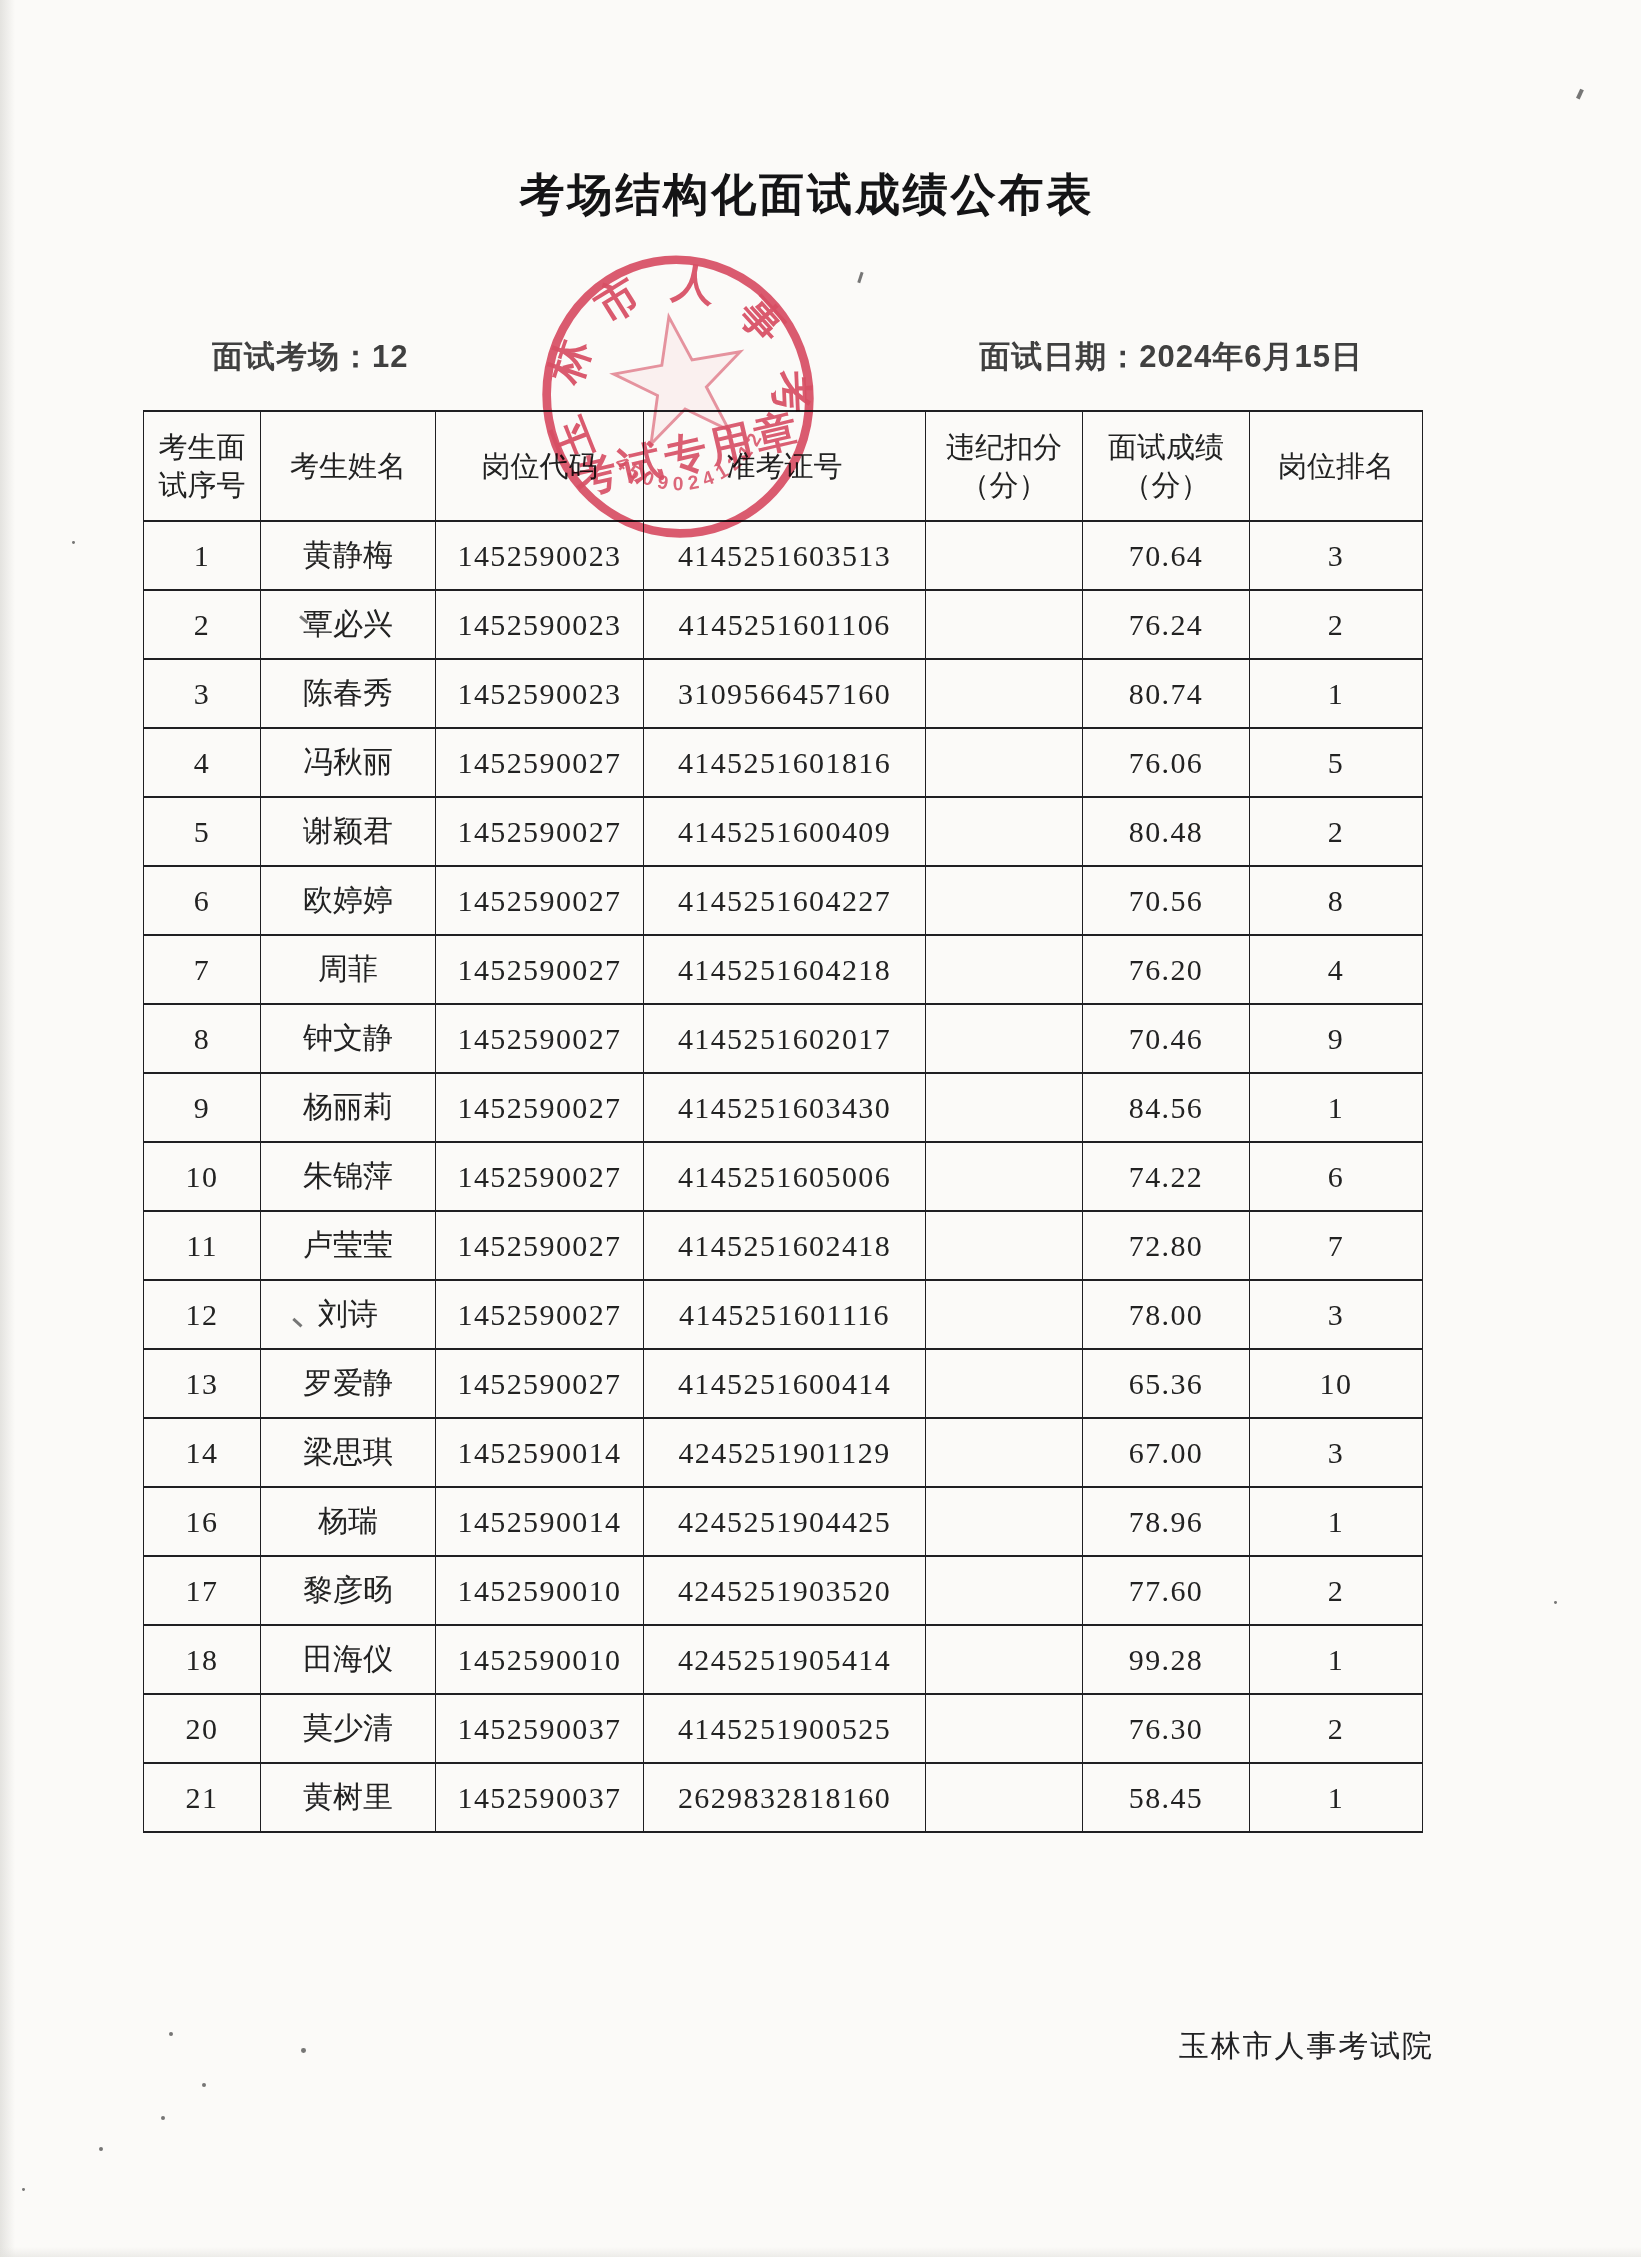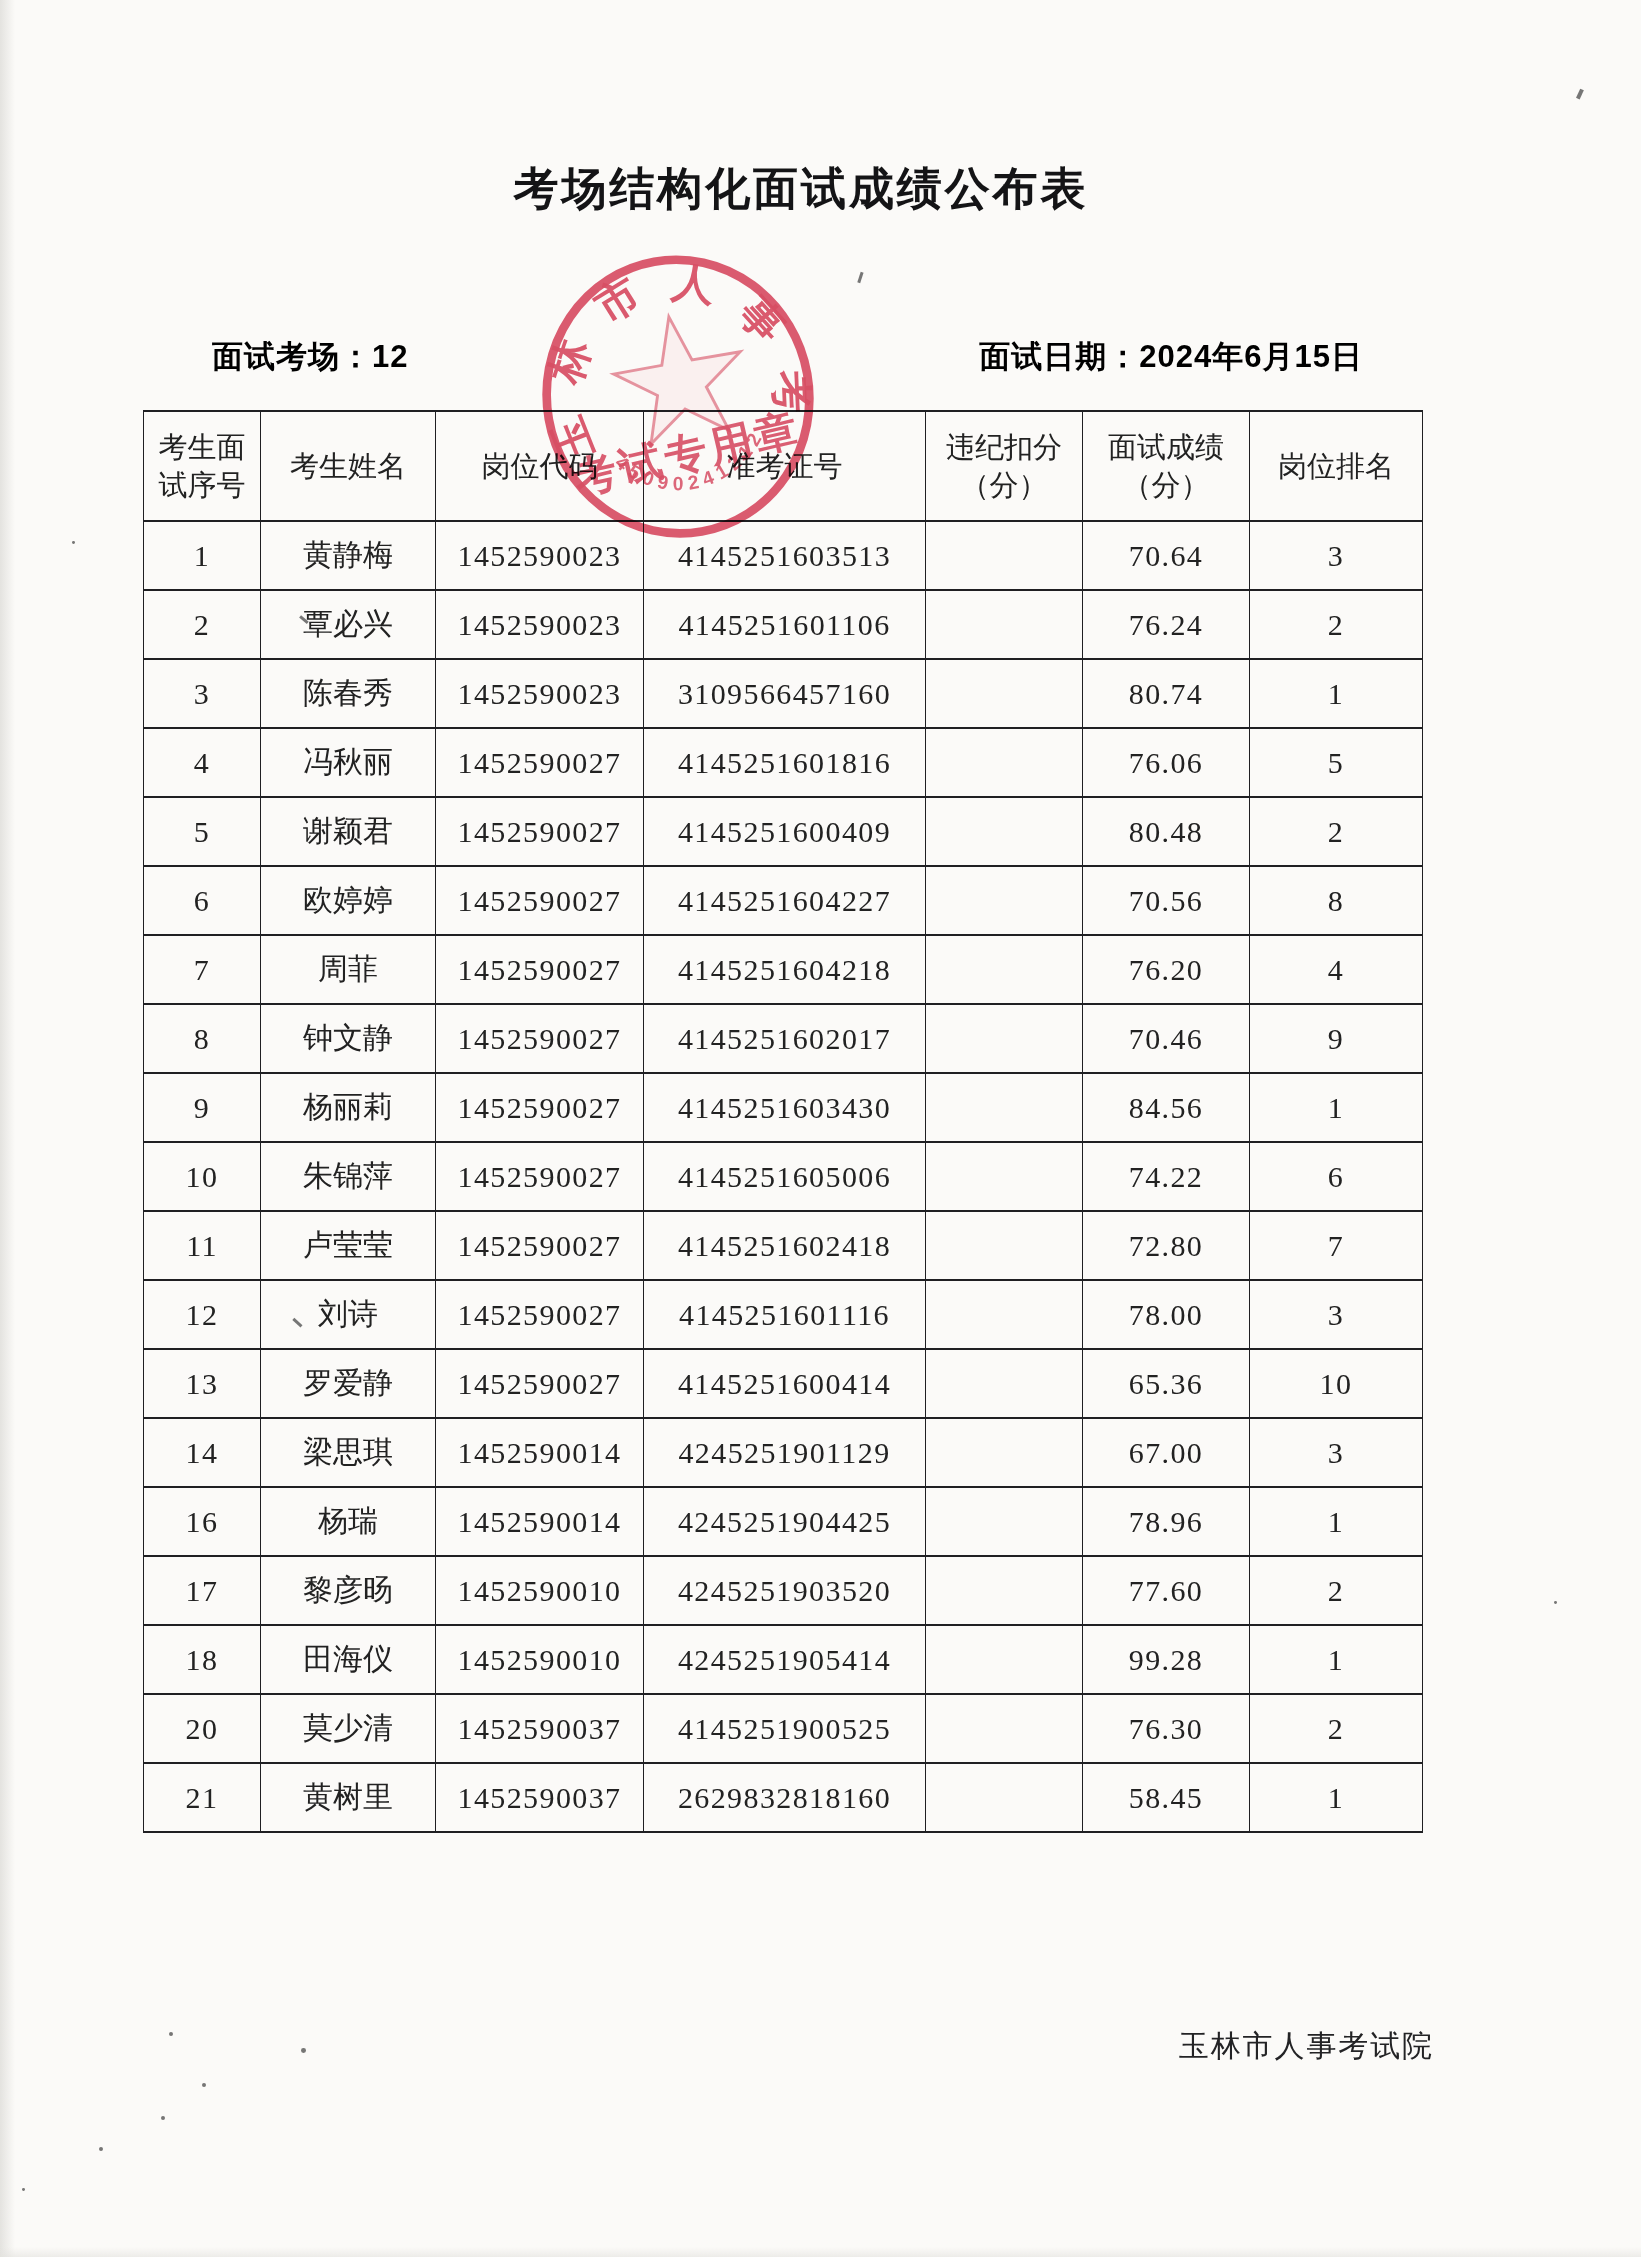--- a/index.html
+++ b/index.html
@@ -19,30 +19,30 @@
     background: linear-gradient(90deg, #dcdbd7, rgba(246,245,242,0));
     opacity: .75;
   }
   .edge-bottom {
     position: absolute; left: 0; bottom: 0; width: 100%; height: 9.7px;
     background: linear-gradient(0deg, #e3e2de, rgba(246,245,242,0));
     opacity: .6;
   }
   .title {
     position: absolute; top: 153px; left: 156px; width: 1278px;
-    margin: 6px; text-align: center;
+    margin: 12px; text-align: center;
     font-family: "Liberation Sans", "DejaVu Sans", sans-serif;
     font-weight: bold; font-size: 45px; letter-spacing: 2.9px; color: #141416;
   }
   .meta-row {
     position: absolute; top: 336px; left: 156px; width: 1278px;
     box-sizing: border-box; padding: 0 71px 0 56px;
     display: flex; justify-content: space-between;
     font-family: "Liberation Sans", "DejaVu Sans", sans-serif;
-    font-weight: bold; font-size: 31px; color: #000000;
+    font-weight: bold; font-size: 31px; color: #404040;
     letter-spacing: 1px;
   }
   table.results {
     position: absolute; top: 410px; left: 143px; width: 1278px;
     border-collapse: collapse; table-layout: fixed;
   }
   .results th, .results td {
     border-left: 1.9px solid #1f1f22;
     border-right: 1.9px solid #1f1f22;
     border-top: 2.9px solid #1f1f22;

